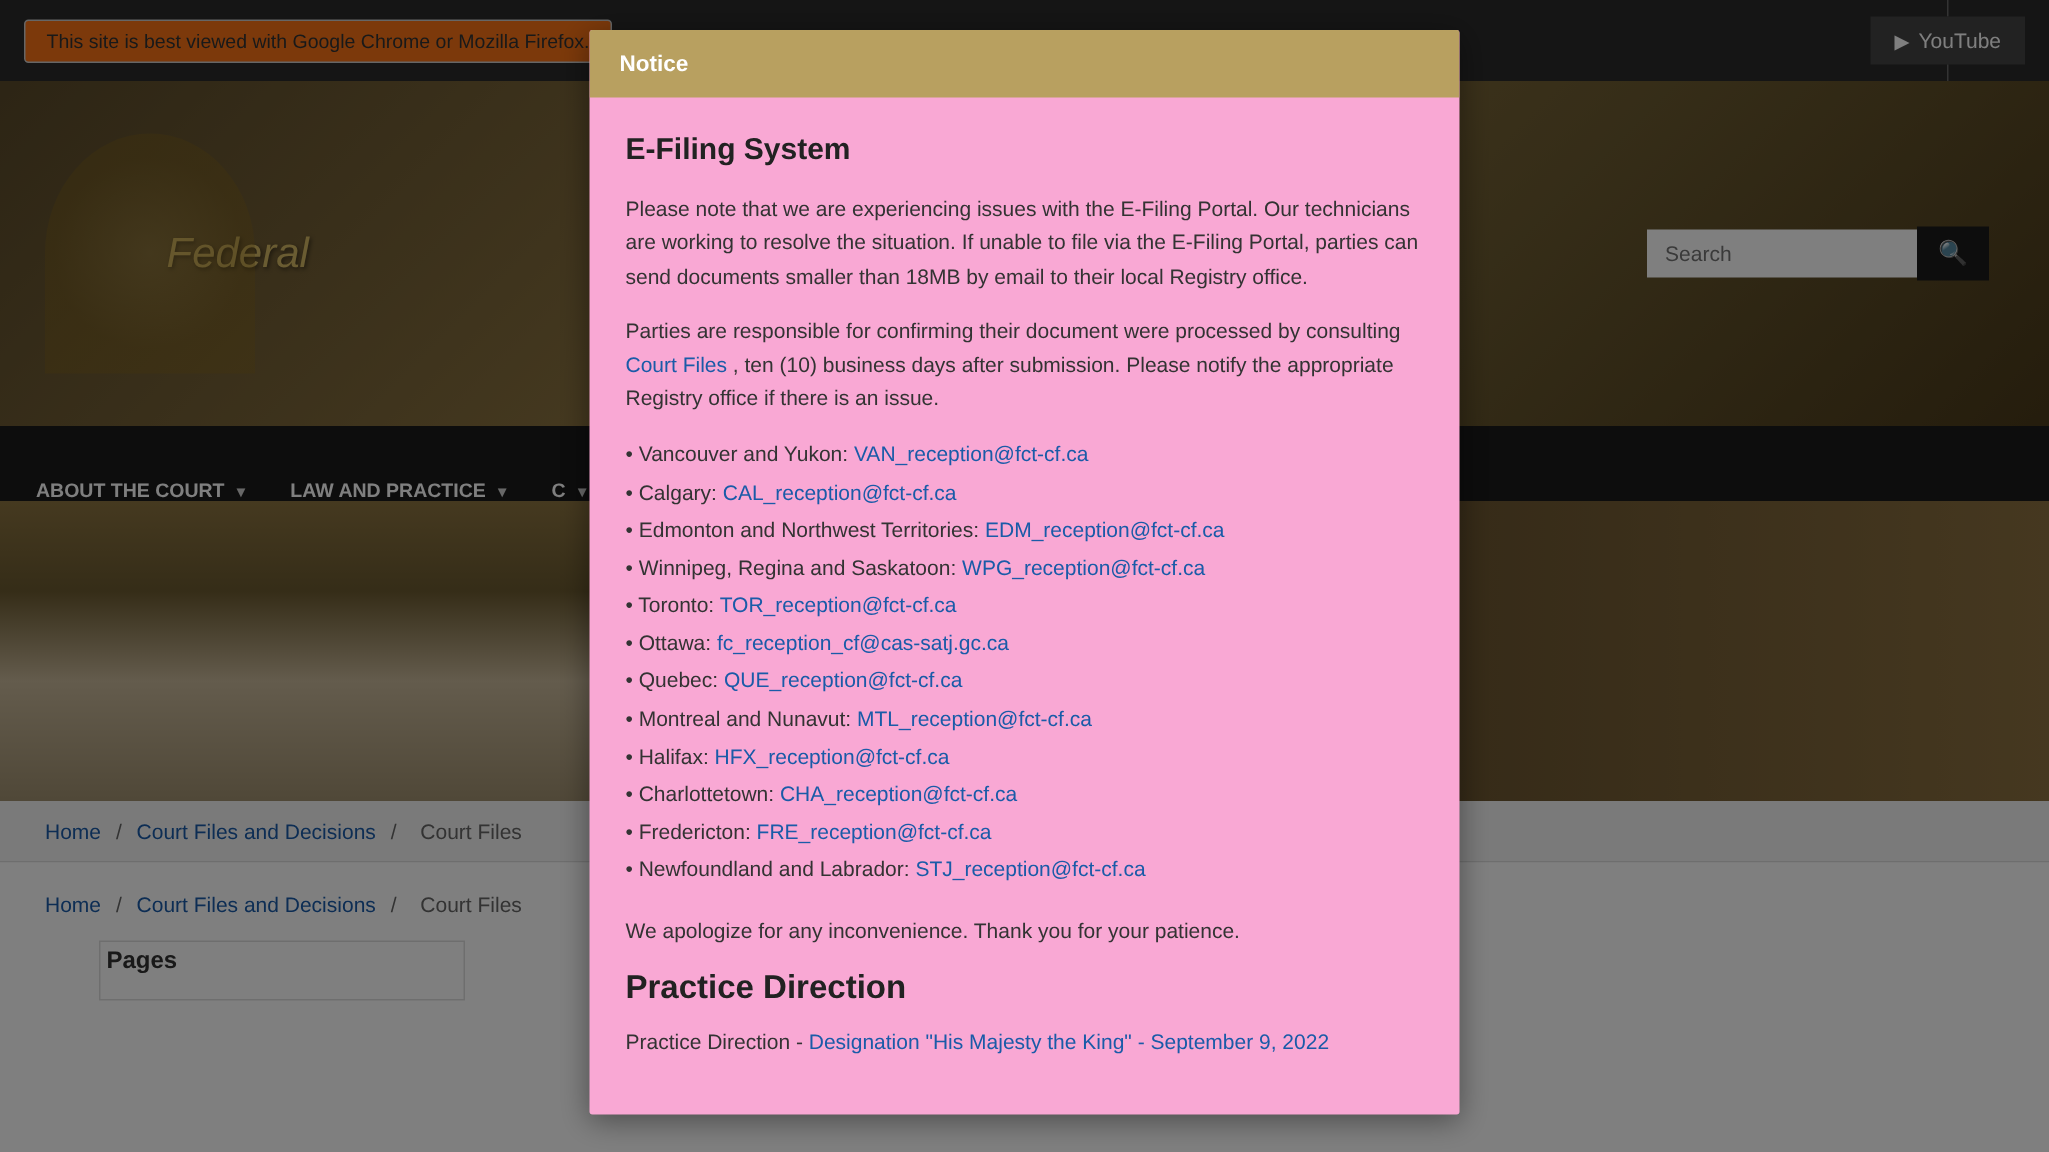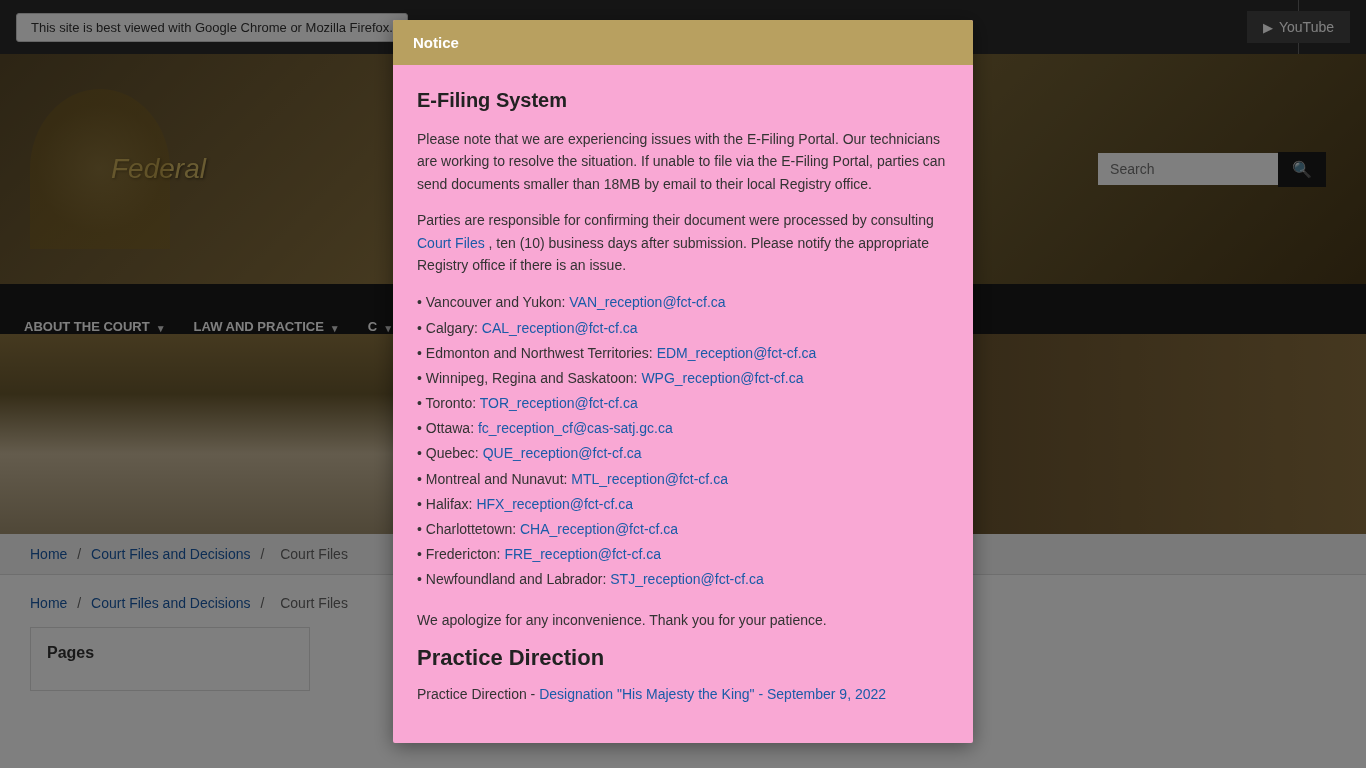--- a/index.html
+++ b/index.html
@@ -8,21 +8,21 @@
     
     .top-bar {
       background: #2b2b2b;
       display: flex;
       align-items: center;
       justify-content: space-between;
       padding: 8px 16px;
       height: 54px;
     }
     .top-bar-notice {
-      background: #ffffff;
+      background: #f97316;
       border: 1px solid #ccc;
       border-radius: 3px;
       padding: 6px 14px;
       font-size: 13px;
       color: #333;
     }
     .top-bar-right {
       display: flex;
       align-items: center;
       gap: 0;
@@ -163,21 +163,22 @@
     .content-breadcrumb span { color: #666; margin: 0 6px; }
 
     .content-grid {
       display: grid;
       grid-template-columns: 280px 1fr;
       gap: 20px;
     }
     .pages-panel {
       background: #fff;
       border: 1px solid #ddd;
-      padding: 16px;
+      padding: 4px;
+      margin-left: 36px;
     }
     .pages-panel h3 {
       font-size: 16px;
       font-weight: bold;
       color: #333;
       margin-bottom: 12px;
     }
 
     
     .modal-overlay {

